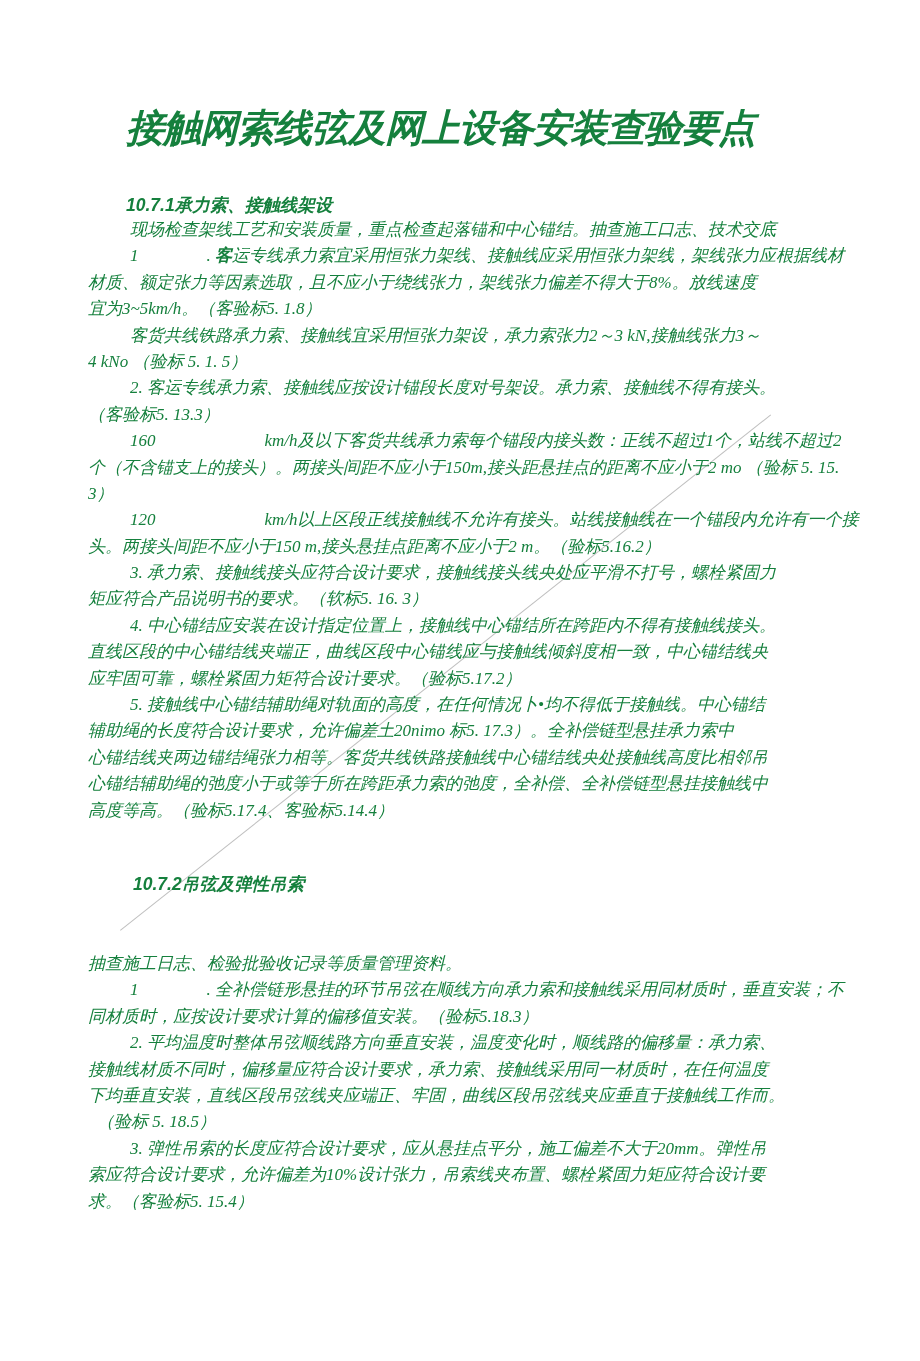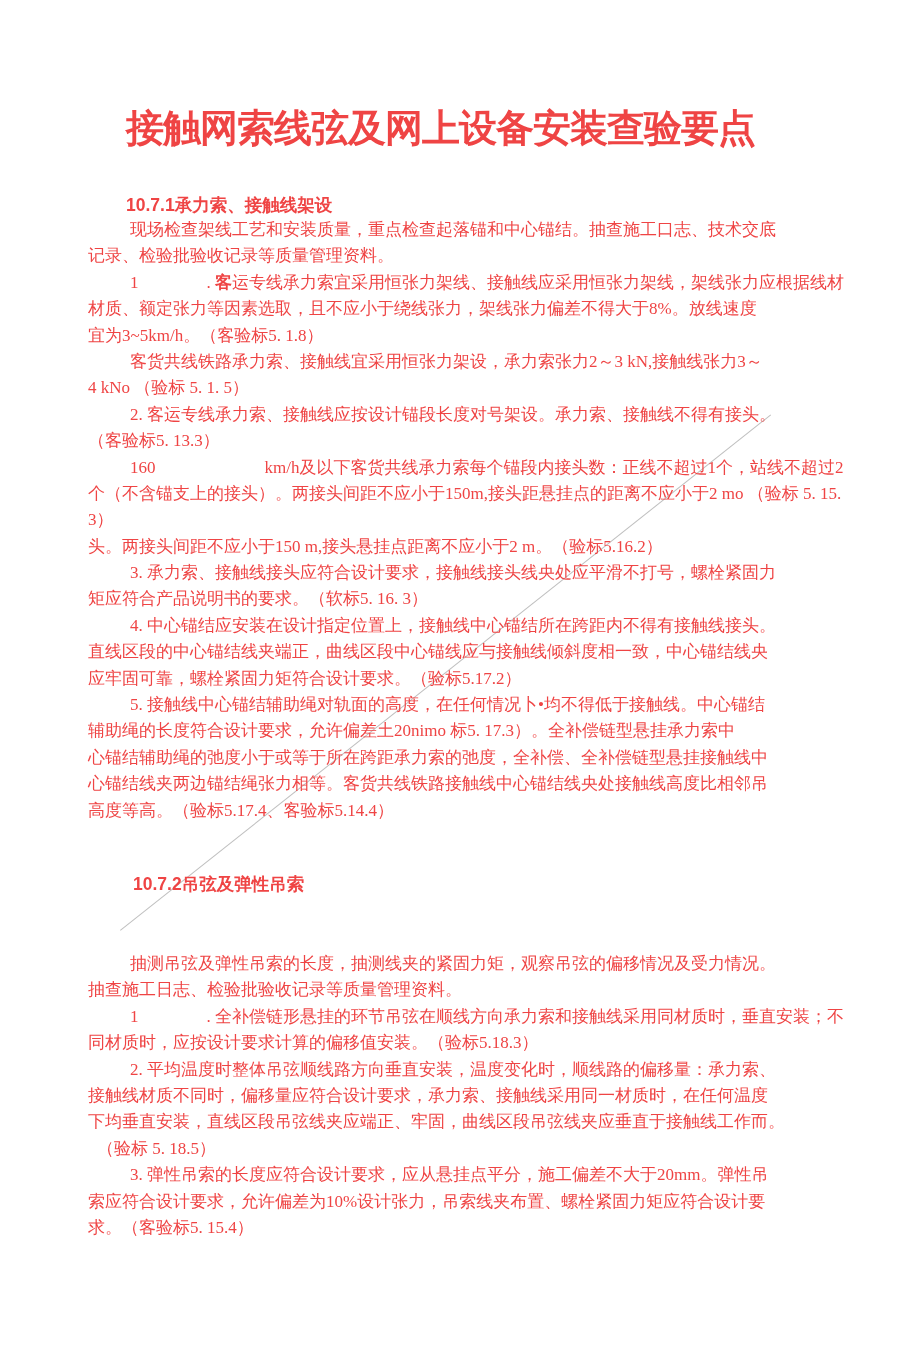--- a/index.html
+++ b/index.html
@@ -1,22 +1,23 @@
 <!DOCTYPE html>
 <html><head>
 <meta charset="utf-8">
 <style>
   html,body{margin:0;padding:0;background:#e8e8e8;}
   .page{
     position:relative;
     width:920px;height:1361px;
     background:#ffffff;
-    color:#ef4444;
+    color:#15803d;
     overflow:hidden;
     font-family:"Liberation Serif","DejaVu Serif",serif;
+    font-style:italic;
   }
   .title{
     position:absolute;left:126px;top:104px;
     font-family:"Liberation Sans","DejaVu Sans",sans-serif;
     font-weight:bold;font-size:38px;line-height:48px;
     letter-spacing:-1px;white-space:nowrap;
   }
   .heading{
     position:absolute;left:117px;
     font-family:"Liberation Sans","DejaVu Sans",sans-serif;
@@ -51,48 +52,47 @@
 <div class="page">
 
   <div class="scratch"></div>
 
   <div class="title">接触网索线弦及网上设备安装查验要点</div>
 
   <div class="heading h1">10.7.1承力索、接触线架设</div>
 
   <div class="lines sec1">
     <div class="line ind">现场检查架线工艺和安装质量，重点检查起落锚和中心锚结。抽查施工口志、技术交底</div>
-    <div class="line">记录、检验批验收记录等质量管理资料。</div>
     <div class="line ind"><span>1</span><span class="gap68"></span><span>. </span><b>客</b><span>运专线承力索宜采用恒张力架线、接触线应采用恒张力架线，架线张力应根据线材</span></div>
     <div class="line">材质、额定张力等因素选取，且不应小于绕线张力，架线张力偏差不得大于8%。放线速度</div>
     <div class="line">宜为3~5km/h。（客验标5. 1.8）</div>
     <div class="line ind">客货共线铁路承力索、接触线宜采用恒张力架设，承力索张力2～3 kN,接触线张力3～</div>
     <div class="line">4 kNo （验标 5. 1. 5）</div>
     <div class="line ind">2. 客运专线承力索、接触线应按设计锚段长度对号架设。承力索、接触线不得有接头。</div>
     <div class="line">（客验标5. 13.3）</div>
     <div class="line ind"><span>160</span><span class="gap109"></span><span>km/h及以下客货共线承力索每个锚段内接头数：正线不超过1个，站线不超过2</span></div>
     <div class="line">个（不含锚支上的接头）。两接头间距不应小于150m,接头距悬挂点的距离不应小于2 mo （验标 5. 15.</div>
     <div class="line">3）</div>
+    <div class="line ind"><span>120</span><span class="gap109"></span><span>km/h以上区段正线接触线不允许有接头。站线接触线在一个锚段内允许有一个接</span></div>
     <div class="line">头。两接头间距不应小于150 m,接头悬挂点距离不应小于2 m。（验标5.16.2）</div>
     <div class="line ind">3. 承力索、接触线接头应符合设计要求，接触线接头线央处应平滑不打号，螺栓紧固力</div>
     <div class="line">矩应符合产品说明书的要求。（软标5. 16. 3）</div>
     <div class="line ind">4. 中心锚结应安装在设计指定位置上，接触线中心锚结所在跨距内不得有接触线接头。</div>
     <div class="line">直线区段的中心锚结线夹端正，曲线区段中心锚线应与接触线倾斜度相一致，中心锚结线央</div>
     <div class="line">应牢固可靠，螺栓紧固力矩符合设计要求。（验标5.17.2）</div>
     <div class="line ind">5.  接触线中心锚结辅助绳对轨面的高度，在任何情况卜•均不得低于接触线。中心锚结</div>
     <div class="line">辅助绳的长度符合设计要求，允许偏差土20nimo 标5. 17.3）。全补偿链型悬挂承力索中</div>
+    <div class="line">心锚结线夹两边锚结绳张力相等。客货共线铁路接触线中心锚结线央处接触线高度比相邻吊</div>
     <div class="line">心锚结辅助绳的弛度小于或等于所在跨距承力索的弛度，全补偿、全补偿链型悬挂接触线中</div>
-    <div class="line">心锚结线夹两边锚结绳张力相等。客货共线铁路接触线中心锚结线央处接触线高度比相邻吊</div>
     <div class="line">高度等高。（验标5.17.4、客验标5.14.4）</div>
   </div>
 
   <div class="heading h2">10.7.2吊弦及弹性吊索</div>
 
   <div class="lines sec2">
-    <div class="line ind">抽测吊弦及弹性吊索的长度，抽测线夹的紧固力矩，观察吊弦的偏移情况及受力情况。</div>
     <div class="line">抽查施工日志、检验批验收记录等质量管理资料。</div>
     <div class="line ind"><span>1</span><span class="gap68"></span><span>. 全补偿链形悬挂的环节吊弦在顺线方向承力索和接触线采用同材质时，垂直安装；不</span></div>
     <div class="line">同材质时，应按设计要求计算的偏移值安装。（验标5.18.3）</div>
     <div class="line ind">2. 平均温度时整体吊弦顺线路方向垂直安装，温度变化时，顺线路的偏移量：承力索、</div>
     <div class="line">接触线材质不同时，偏移量应符合设计要求，承力索、接触线采用同一材质时，在任何温度</div>
     <div class="line">下均垂直安装，直线区段吊弦线夹应端正、牢固，曲线区段吊弦线夹应垂直于接触线工作而。</div>
     <div class="line ind9">（验标 5. 18.5）</div>
     <div class="line ind">3.  弹性吊索的长度应符合设计要求，应从悬挂点平分，施工偏差不大于20mm。弹性吊</div>
     <div class="line">索应符合设计要求，允许偏差为10%设计张力，吊索线夹布置、螺栓紧固力矩应符合设计要</div>
     <div class="line">求。（客验标5. 15.4）</div>

